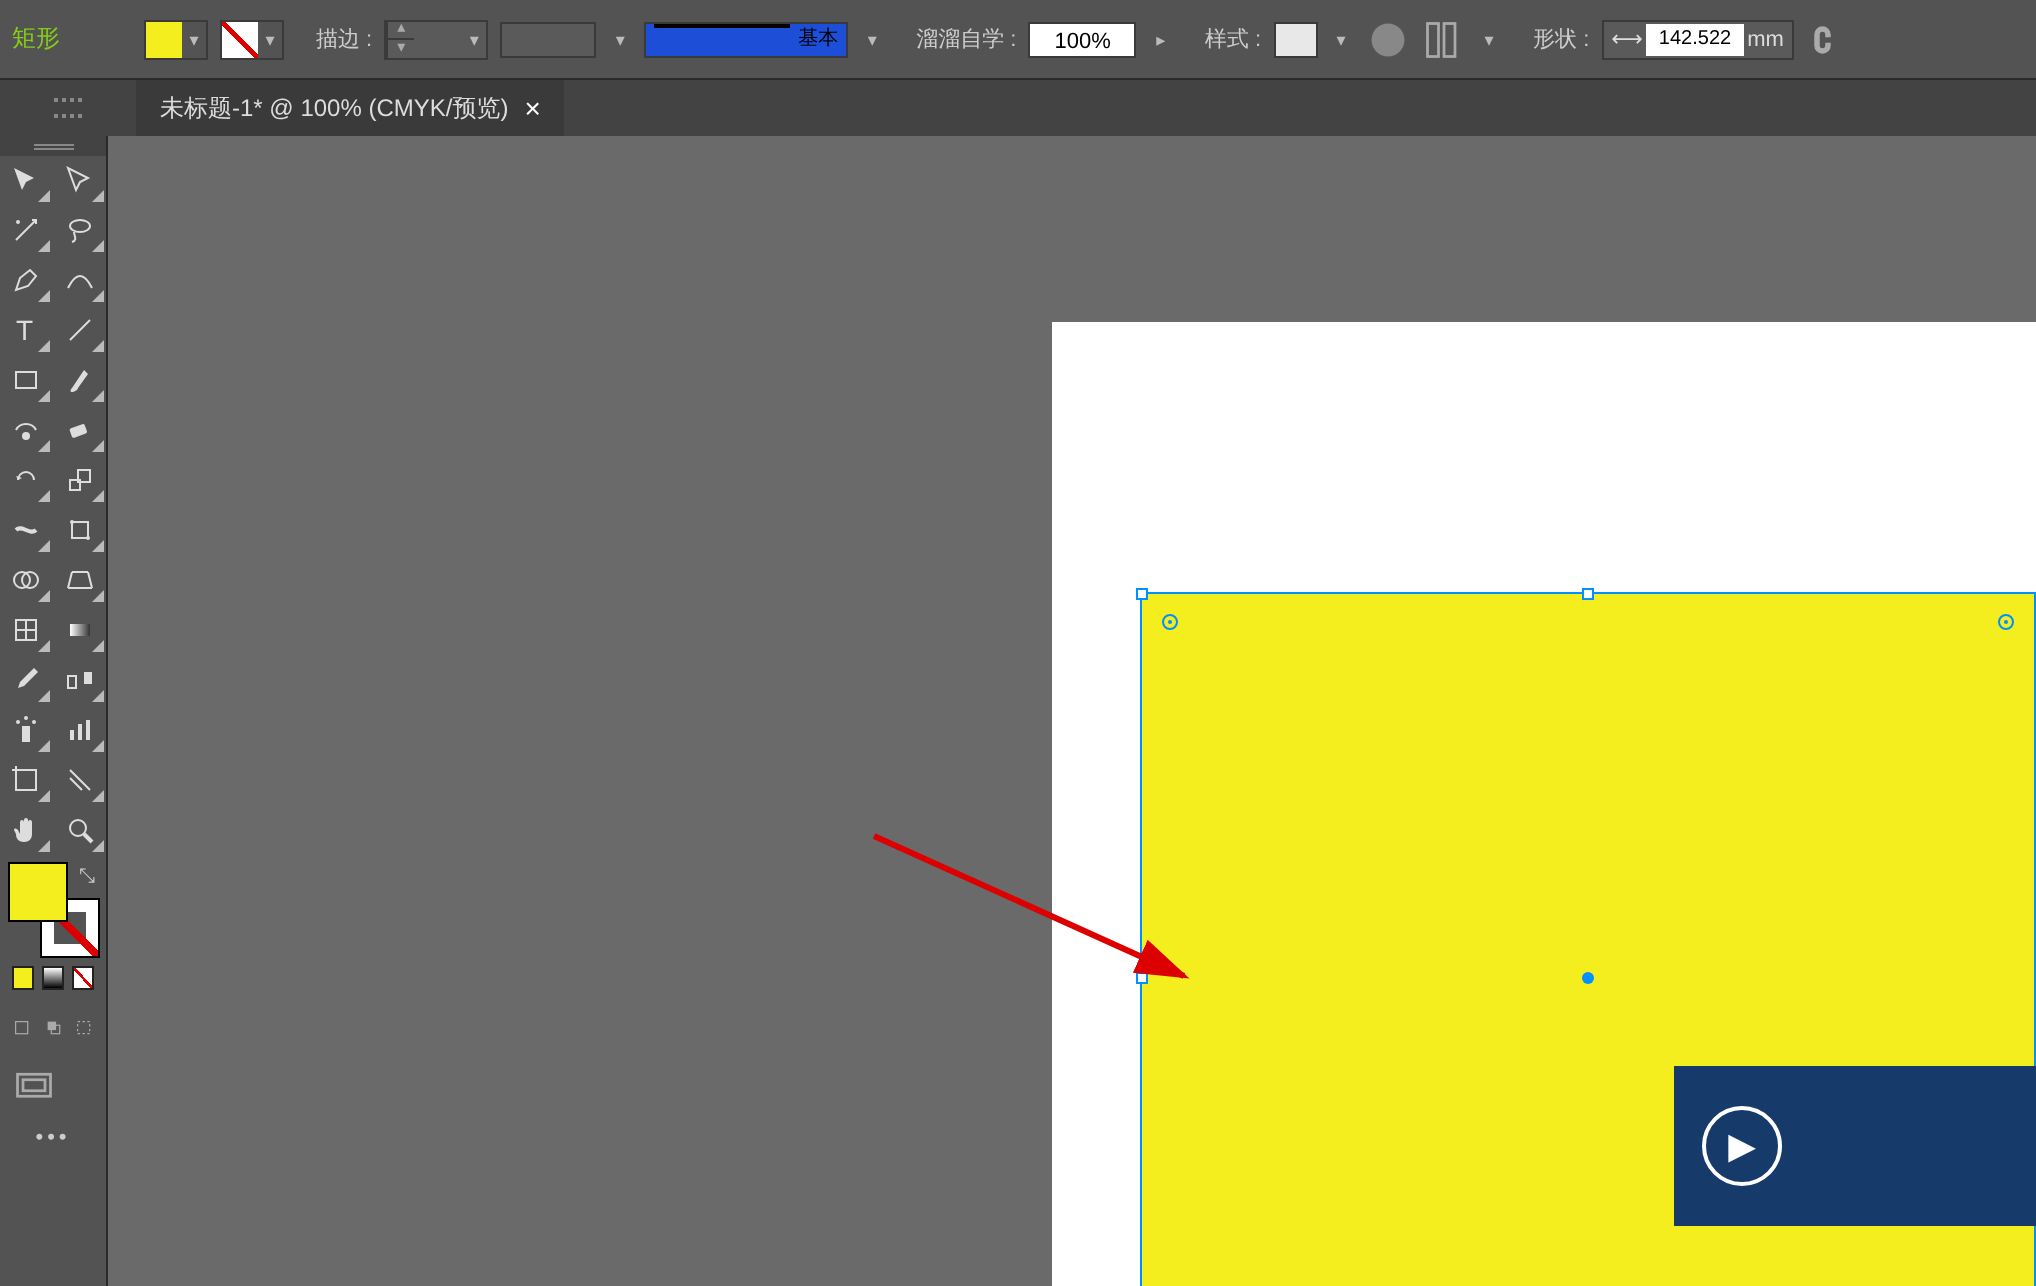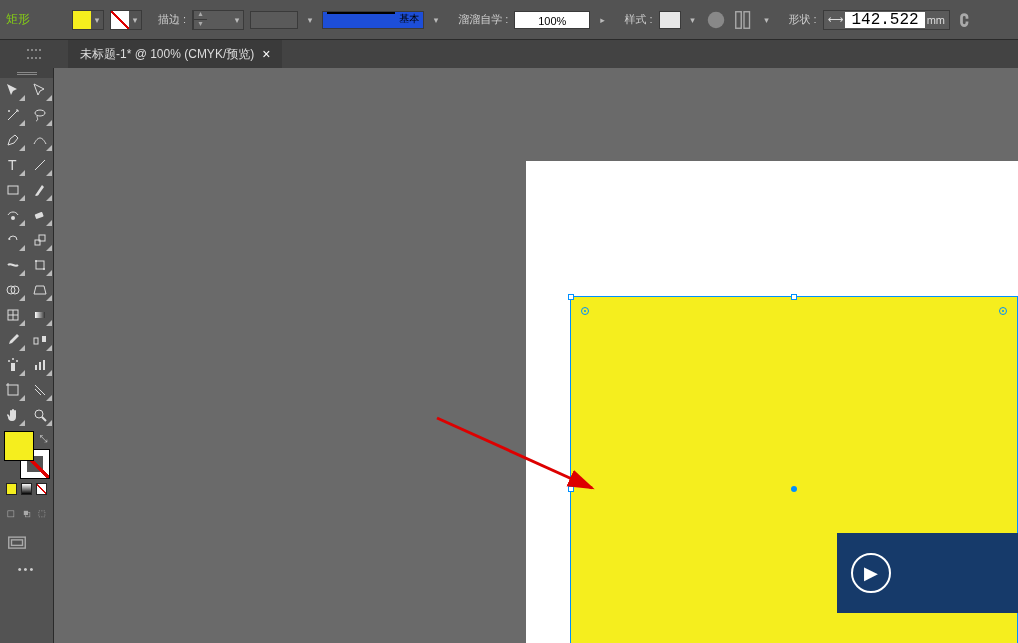--- a/index.html
+++ b/index.html
@@ -119,21 +119,21 @@
       justify-content: center;
       padding: 0 4px;
       gap: 4px;
     }
     .stroke-line { height: 2px; background: #000; flex: 1; }
     .stroke-text { color: #000; font-size: 10px; }
     
     .opacity-val {
       background: #fff;
       color: #000;
-      padding: 0 23px;
+      padding: 0 12px;
       height: 18px;
       line-height: 18px;
       border: 1px solid #3a3a3a;
     }
     
     .style-swatch {
       width: 22px;
       height: 18px;
       background: #e8e8e8;
       border: 1px solid #3a3a3a;
@@ -158,22 +158,22 @@
       color: #ddd;
       padding: 0 4px;
       gap: 2px;
     }
     .shape-val {
       background: #fff;
       color: #000;
       padding: 0 6px;
       height: 16px;
       line-height: 16px;
-      font-family: Liberation Mono, monospace;
-      font-size: 16px;
+      font-family: Liberation Sans, sans-serif;
+      font-size: 10px;
     }
     
     
     .tab-bar {
       height: 28px;
       background: #434343;
       display: flex;
       align-items: center;
     }
     .tab-bar-drag {

